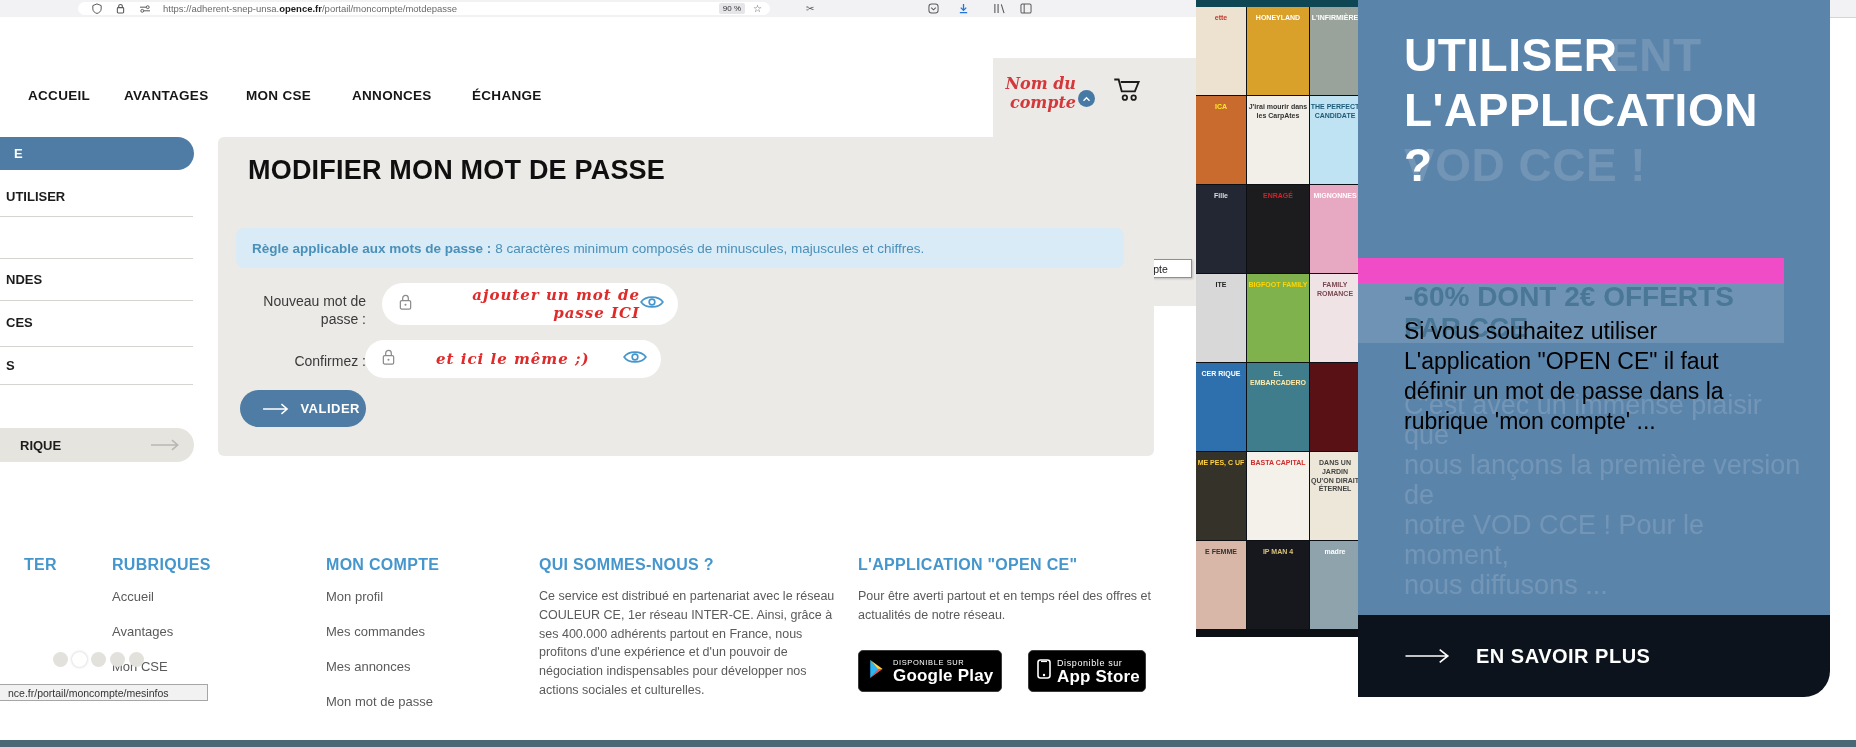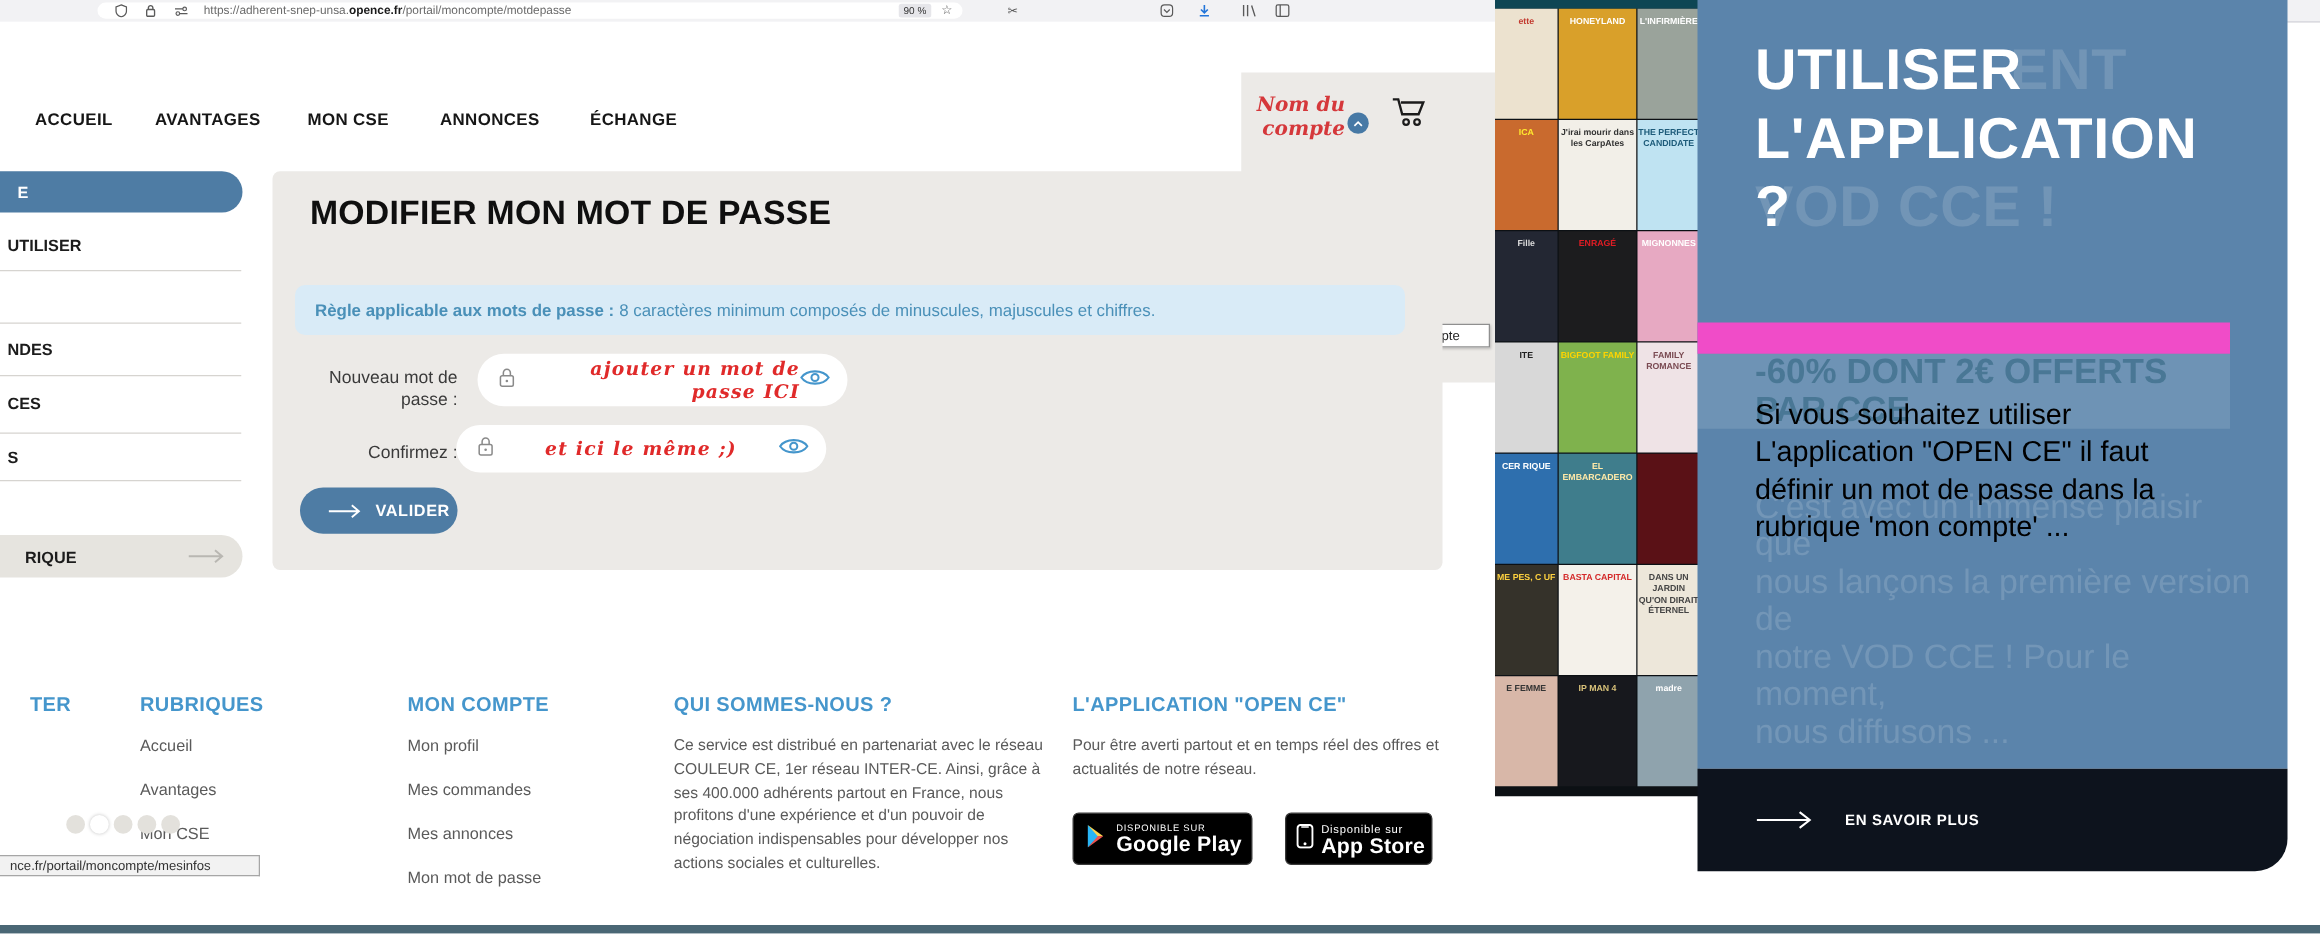--- a/index.html
+++ b/index.html
@@ -79,21 +79,21 @@
   .promo{left:1358px;top:0;width:472px;height:615px;background:#5b84ab;overflow:hidden;}
   .promo-title{left:46px;top:28px;font-size:46px;line-height:55px;font-weight:800;color:#fff;letter-spacing:.5px;}
   .ghost{color:rgba(255,255,255,.14);font-weight:800;}
   .pink-bar{left:-8px;top:258px;width:434px;height:25px;background:#f04cc8;}
   .ghost-band{left:0;top:283px;width:426px;height:60px;background:rgba(255,255,255,.12);}
   .ghost-offer{left:46px;top:281px;font-size:28px;line-height:31px;font-weight:800;color:rgba(22,82,106,.42);}
   .promo-body{left:46px;top:316px;width:360px;font-size:23px;line-height:30px;color:#000000;font-weight:500;}
   .promo-ghostbody{left:46px;top:390px;width:400px;font-size:27px;line-height:30px;color:rgba(255,255,255,.15);font-weight:500;}
   .cta-bar{left:1358px;top:615px;width:472px;height:82px;background:#0d131d;border-radius:0 0 26px 0;
     display:flex;align-items:center;cursor:pointer;}
-  .cta-bar span{color:#fff;font-size:12px;font-weight:700;letter-spacing:.5px;margin-left:22px;}
+  .cta-bar span{color:#fff;font-size:20px;font-weight:700;letter-spacing:.5px;margin-left:22px;}
 
   .bottom-bar{left:0;top:740px;width:1856px;height:7px;background:#4a6775;}
 </style>
 </head>
 <body>
 
 <div class="screen">
 
   <div class="abs chrome">
     <div class="abs urlbar">

